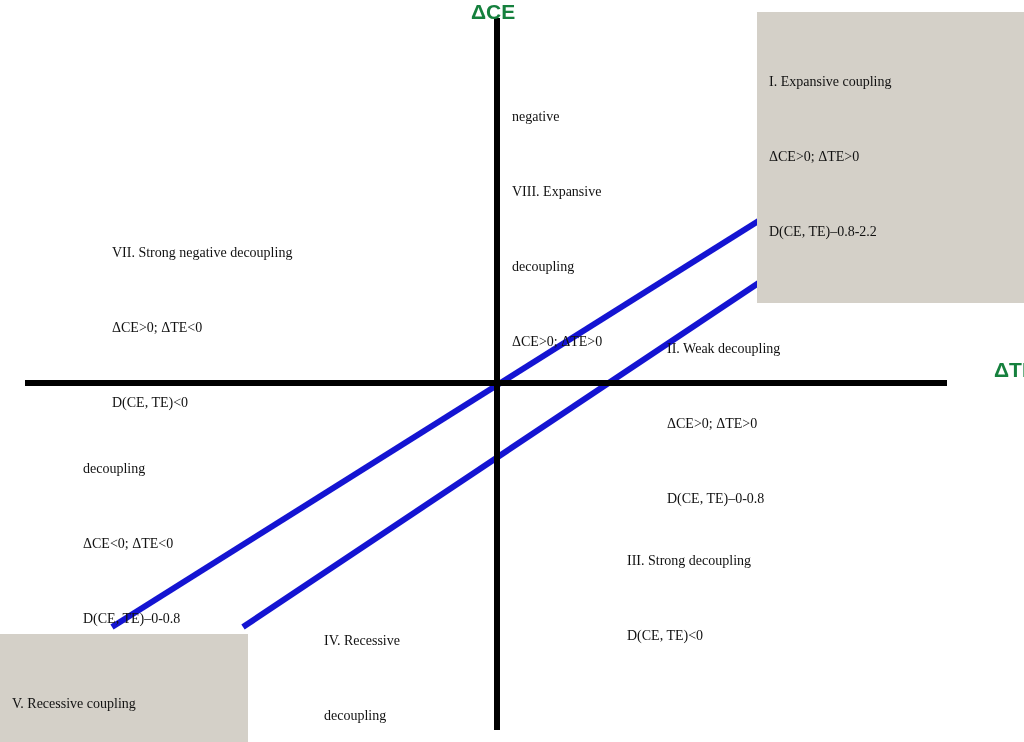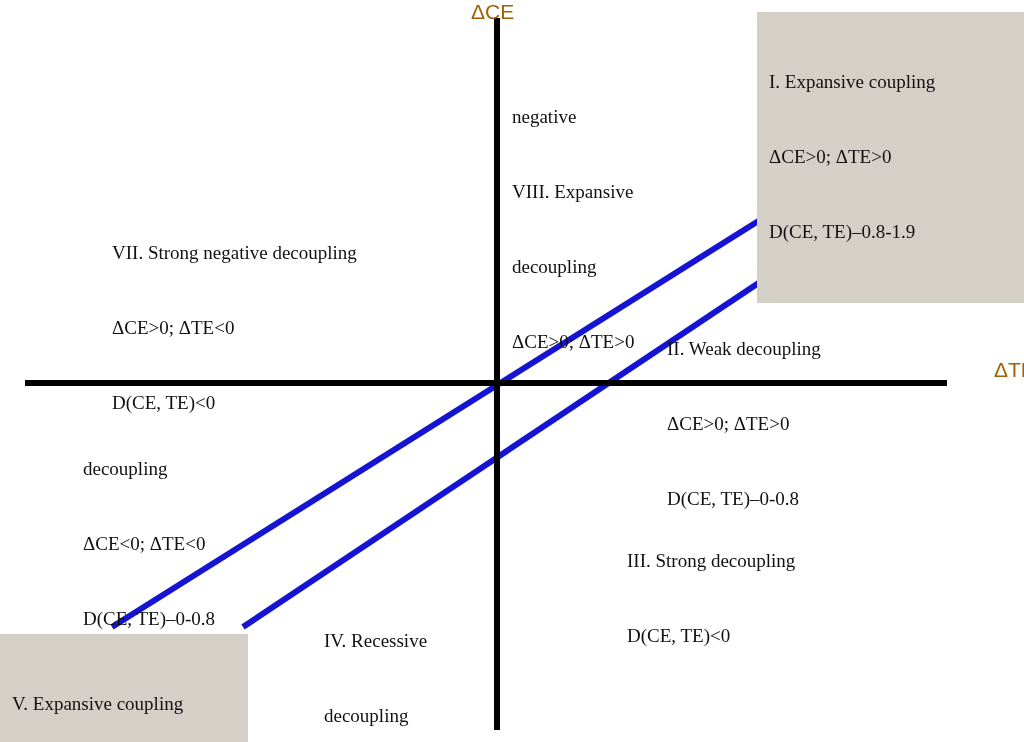--- a/index.html
+++ b/index.html
@@ -20,29 +20,29 @@
     position: absolute;
     left: 0;
     top: 0;
     width: 1024px;
     height: 742px;
   }
   .axis-label {
     position: absolute;
     font-family: "Liberation Sans", "DejaVu Sans", sans-serif;
     font-size: 21px;
-    font-weight: 400;
+    font-weight: 700;
     letter-spacing: 0px;
     white-space: nowrap;
-    color: #a16207;
+    color: #15803d;
   }
   .quad {
     position: absolute;
     font-family: "Liberation Serif", "DejaVu Serif", serif;
-    font-size: 19px;
+    font-size: 14px;
     line-height: 25px;
     white-space: pre;
     color: #111111;
   }
   .quad .ln { display: block; }
   .boxed {
     background: #d4d0c8;
     padding: 7px 12px 9px 12px;
   }
   
@@ -71,21 +71,21 @@
     <line x1="25" y1="383" x2="947" y2="383" stroke="#000000" stroke-width="6"></line>
     <line x1="497" y1="18" x2="497" y2="730" stroke="#000000" stroke-width="6"></line>
   </svg>
 
   <div class="axis-label" id="label-ce">ΔCE</div>
   <div class="axis-label" id="label-te">ΔTE</div>
 
   <div class="quad boxed" id="quad-1">
     <span class="ln">I. Expansive coupling</span>
     <span class="ln">ΔCE&gt;0; ΔTE&gt;0</span>
-    <span class="ln">D(CE, TE)–0.8-1.9</span>
+    <span class="ln">D(CE, TE)–0.8-2.2</span>
   </div>
 
   <div class="quad" id="quad-8">
     <span class="ln">negative</span>
     <span class="ln">VIII. Expansive</span>
     <span class="ln">decoupling</span>
     <span class="ln">ΔCE&gt;0; ΔTE&gt;0</span>
   </div>
 
   <div class="quad" id="quad-7">
@@ -112,18 +112,18 @@
   </div>
 
   <div class="quad" id="quad-4">
     <span class="ln">IV. Recessive</span>
     <span class="ln">decoupling</span>
     
     
   </div>
 
   <div class="quad boxed" id="quad-5">
-    <span class="ln">V. Expansive coupling</span>
+    <span class="ln">V. Recessive coupling</span>
     
     
   </div>
 
 </div>
 
 </body></html>

